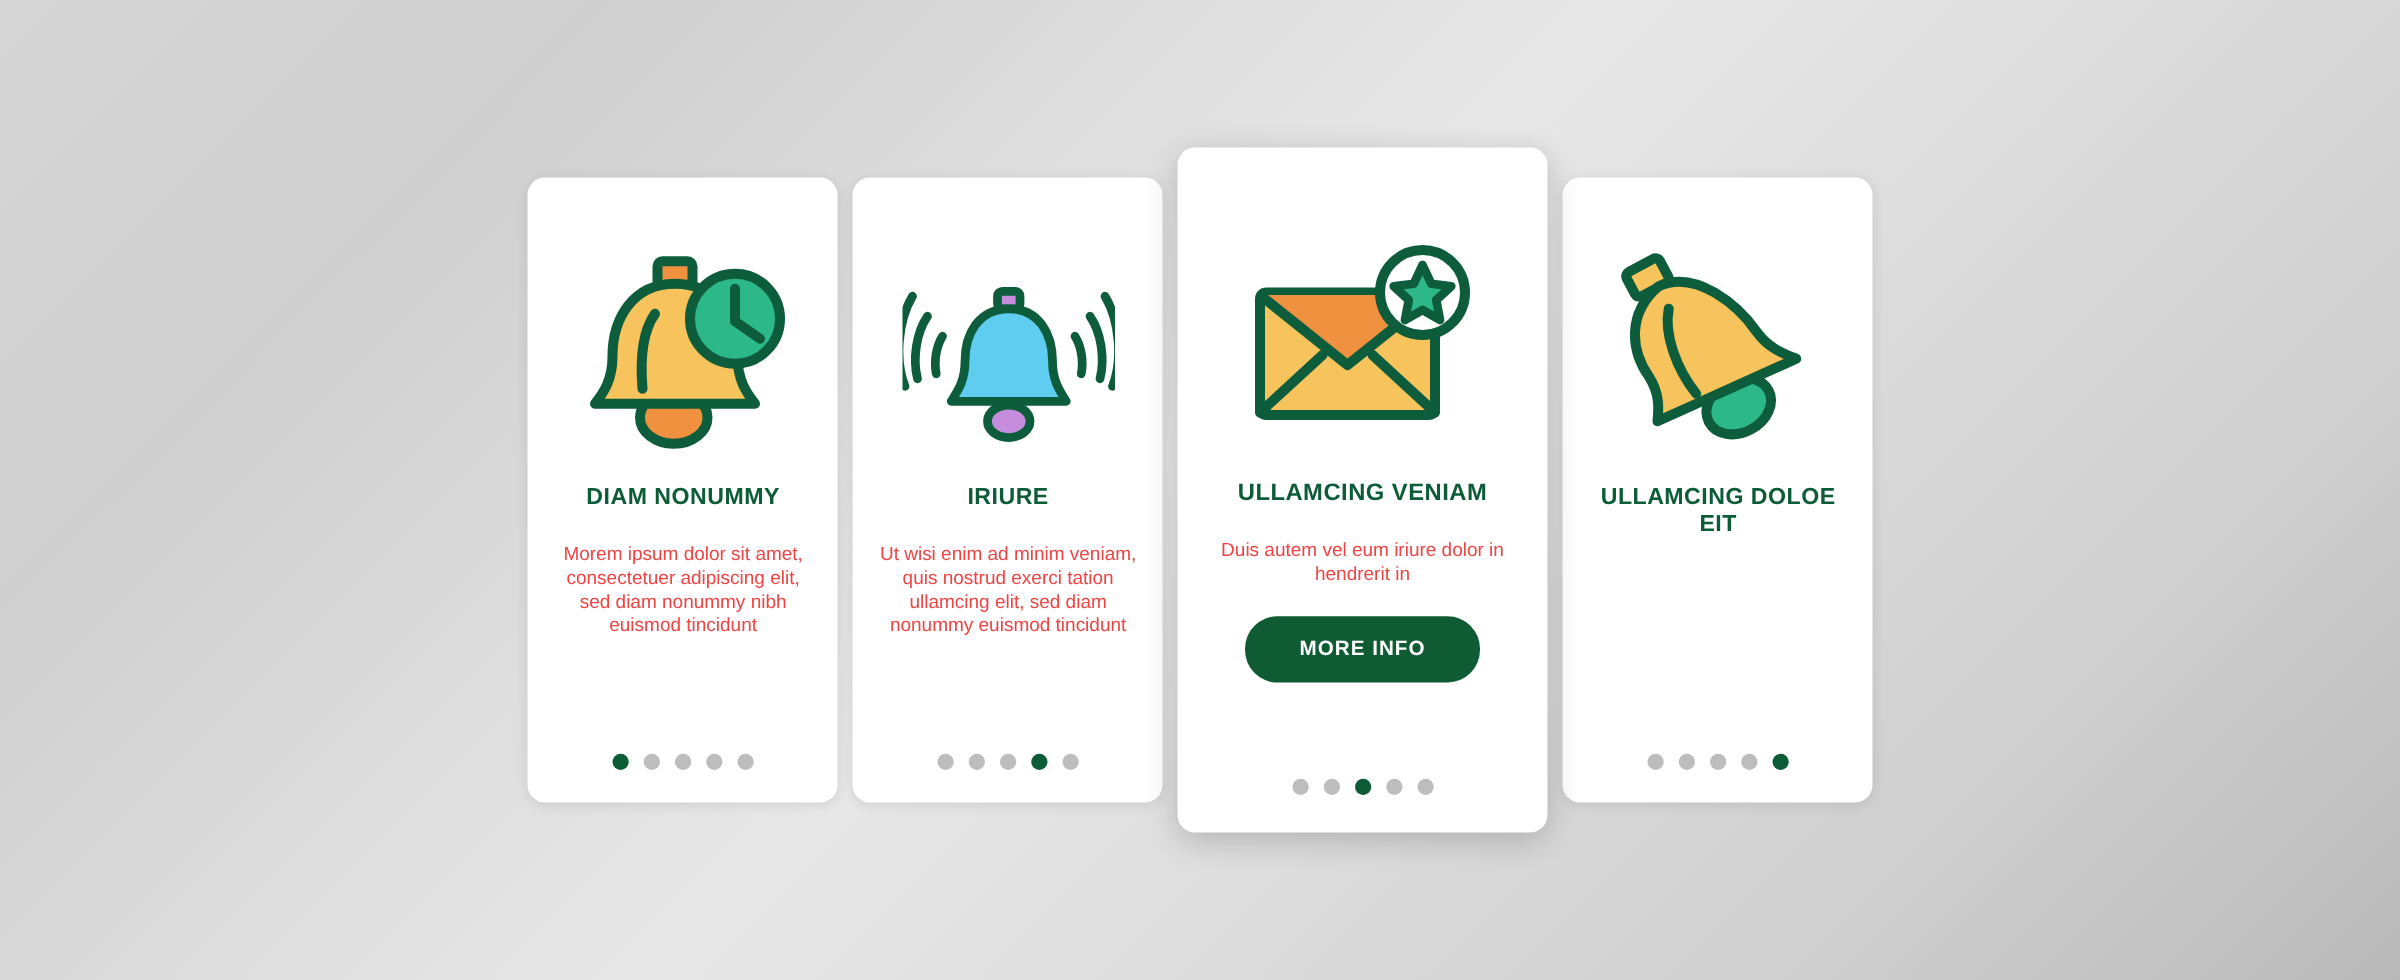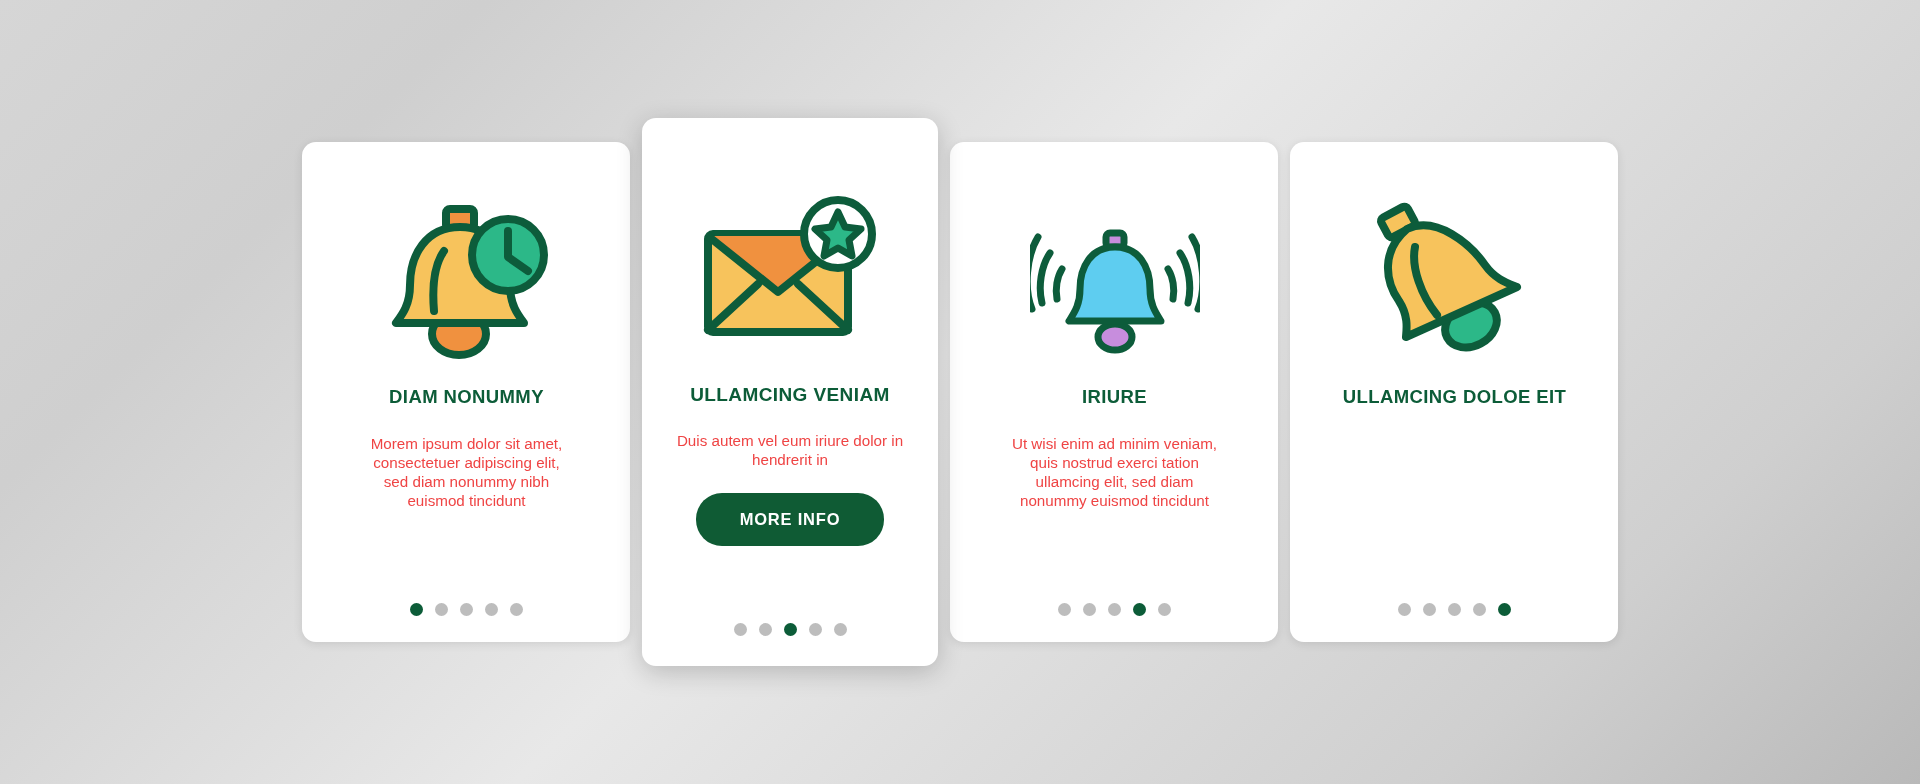--- a/index.html
+++ b/index.html
@@ -13,21 +13,21 @@
     position:relative;
   }
   #stage {
     position:absolute; inset:0;
     display:flex; align-items:center; justify-content:center;
     gap:12px;
   }
   .card {
     background:#ffffff;
     border-radius:14px;
-    width:328px;
+    width:248px;
     display:flex; flex-direction:column; align-items:center;
     padding:34px 18px 26px 19px;
     position:relative;
   }
   .card.side {
     height:500px;
     box-shadow:0 2px 10px rgba(0,0,0,0.10);
   }
   .card.featured {
     height:548px;
@@ -104,44 +104,20 @@
     <div class="dots">
       <span class="dot active"></span>
       <span class="dot"></span>
       <span class="dot"></span>
       <span class="dot"></span>
       <span class="dot"></span>
     </div>
   </div>
 
 
-  <div class="card featured">
-    <div class="icon-wrap">
-      <svg width="180" height="150" viewBox="0 0 180 150">
-        <rect x="8" y="38" width="140" height="98" rx="5" fill="#f7c35c" stroke="#0d5c3b" stroke-width="8" stroke-linejoin="round"></rect>
-        <path d="M8 40 L78 96 L148 40" fill="#f0913f" stroke="#0d5c3b" stroke-width="8" stroke-linejoin="round"></path>
-        <path d="M8 134 L58 88" fill="none" stroke="#0d5c3b" stroke-width="8" stroke-linecap="round"></path>
-        <path d="M148 134 L98 88" fill="none" stroke="#0d5c3b" stroke-width="8" stroke-linecap="round"></path>
-        <circle cx="138" cy="38" r="34" fill="#ffffff" stroke="#0d5c3b" stroke-width="8"></circle>
-        <path d="M138 16 L145 31 L161 33 L149 44 L152 60 L138 52 L124 60 L127 44 L115 33 L131 31 Z" fill="#2cb888" stroke="#0d5c3b" stroke-width="7" stroke-linejoin="round"></path>
-      </svg>
-    </div>
-    <div class="title">ULLAMCING VENIAM</div>
-    <div class="body-text">Duis autem vel eum iriure dolor in hendrerit in</div>
-    <button class="cta">MORE INFO</button>
-    <div class="spacer"></div>
-    <div class="dots">
-      <span class="dot"></span>
-      <span class="dot"></span>
-      <span class="dot active"></span>
-      <span class="dot"></span>
-      <span class="dot"></span>
-    </div>
-  </div>
-
   <div class="card side">
     <div class="icon-wrap">
       <svg width="170" height="145" viewBox="0 0 170 145">
         <ellipse cx="85" cy="128" rx="17" ry="13" fill="#c78ddd" stroke="#0d5c3b" stroke-width="7"></ellipse>
         <rect x="76" y="24" width="18" height="14" rx="4" fill="#c78ddd" stroke="#0d5c3b" stroke-width="7"></rect>
         <path d="M85 38 C61 38 50 58 50 80 C50 96 44 104 39 112 L131 112 C126 104 120 96 120 80 C120 58 109 38 85 38 Z" fill="#5ecdf0" stroke="#0d5c3b" stroke-width="7" stroke-linejoin="round"></path>
         <path d="M32 60 C27 68 25 80 27 90" fill="none" stroke="#0d5c3b" stroke-width="7" stroke-linecap="round"></path>
         <path d="M20 44 C11 57 8 78 12 94" fill="none" stroke="#0d5c3b" stroke-width="7" stroke-linecap="round"></path>
         <path d="M8 28 C-4 48 -6 80 2 100" fill="none" stroke="#0d5c3b" stroke-width="7" stroke-linecap="round"></path>
         <path d="M138 60 C143 68 145 80 143 90" fill="none" stroke="#0d5c3b" stroke-width="7" stroke-linecap="round"></path>
@@ -150,20 +126,44 @@
       </svg>
     </div>
     <div class="title">IRIURE</div>
     <div class="body-text">Ut wisi enim ad minim veniam, quis nostrud exerci tation ullamcing elit, sed diam nonummy euismod tincidunt</div>
     <div class="spacer"></div>
     <div class="dots">
       <span class="dot"></span>
       <span class="dot"></span>
       <span class="dot"></span>
       <span class="dot active"></span>
+      <span class="dot"></span>
+    </div>
+  </div>
+
+  <div class="card featured">
+    <div class="icon-wrap">
+      <svg width="180" height="150" viewBox="0 0 180 150">
+        <rect x="8" y="38" width="140" height="98" rx="5" fill="#f7c35c" stroke="#0d5c3b" stroke-width="8" stroke-linejoin="round"></rect>
+        <path d="M8 40 L78 96 L148 40" fill="#f0913f" stroke="#0d5c3b" stroke-width="8" stroke-linejoin="round"></path>
+        <path d="M8 134 L58 88" fill="none" stroke="#0d5c3b" stroke-width="8" stroke-linecap="round"></path>
+        <path d="M148 134 L98 88" fill="none" stroke="#0d5c3b" stroke-width="8" stroke-linecap="round"></path>
+        <circle cx="138" cy="38" r="34" fill="#ffffff" stroke="#0d5c3b" stroke-width="8"></circle>
+        <path d="M138 16 L145 31 L161 33 L149 44 L152 60 L138 52 L124 60 L127 44 L115 33 L131 31 Z" fill="#2cb888" stroke="#0d5c3b" stroke-width="7" stroke-linejoin="round"></path>
+      </svg>
+    </div>
+    <div class="title">ULLAMCING VENIAM</div>
+    <div class="body-text">Duis autem vel eum iriure dolor in hendrerit in</div>
+    <button class="cta">MORE INFO</button>
+    <div class="spacer"></div>
+    <div class="dots">
+      <span class="dot"></span>
+      <span class="dot"></span>
+      <span class="dot active"></span>
+      <span class="dot"></span>
       <span class="dot"></span>
     </div>
   </div>
 
   <div class="card side">
     <div class="icon-wrap">
       <svg width="175" height="160" viewBox="0 0 175 160">
         <ellipse cx="104" cy="124" rx="27" ry="21" transform="rotate(-28 104 124)" fill="#2cb888" stroke="#0d5c3b" stroke-width="8"></ellipse>
         <rect x="16" y="10" width="30" height="22" rx="4" transform="rotate(-28 31 21)" fill="#f7c35c" stroke="#0d5c3b" stroke-width="8"></rect>
         <path d="M40 28 C14 50 18 80 32 100 C41 114 40 126 39 136 L150 86 C140 82 128 78 118 64 C104 44 70 14 40 28 Z" fill="#f7c35c" stroke="#0d5c3b" stroke-width="8" stroke-linejoin="round"></path>

